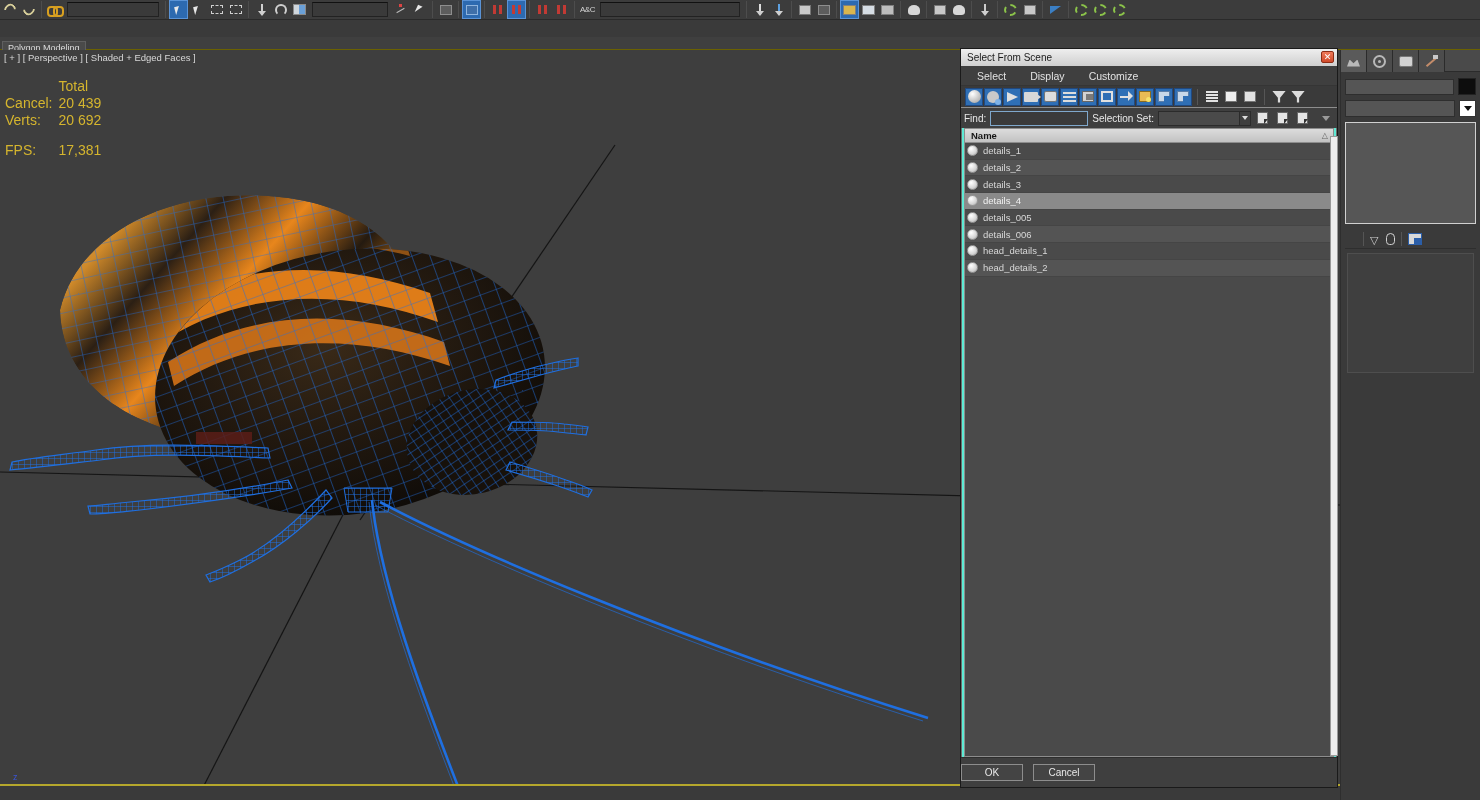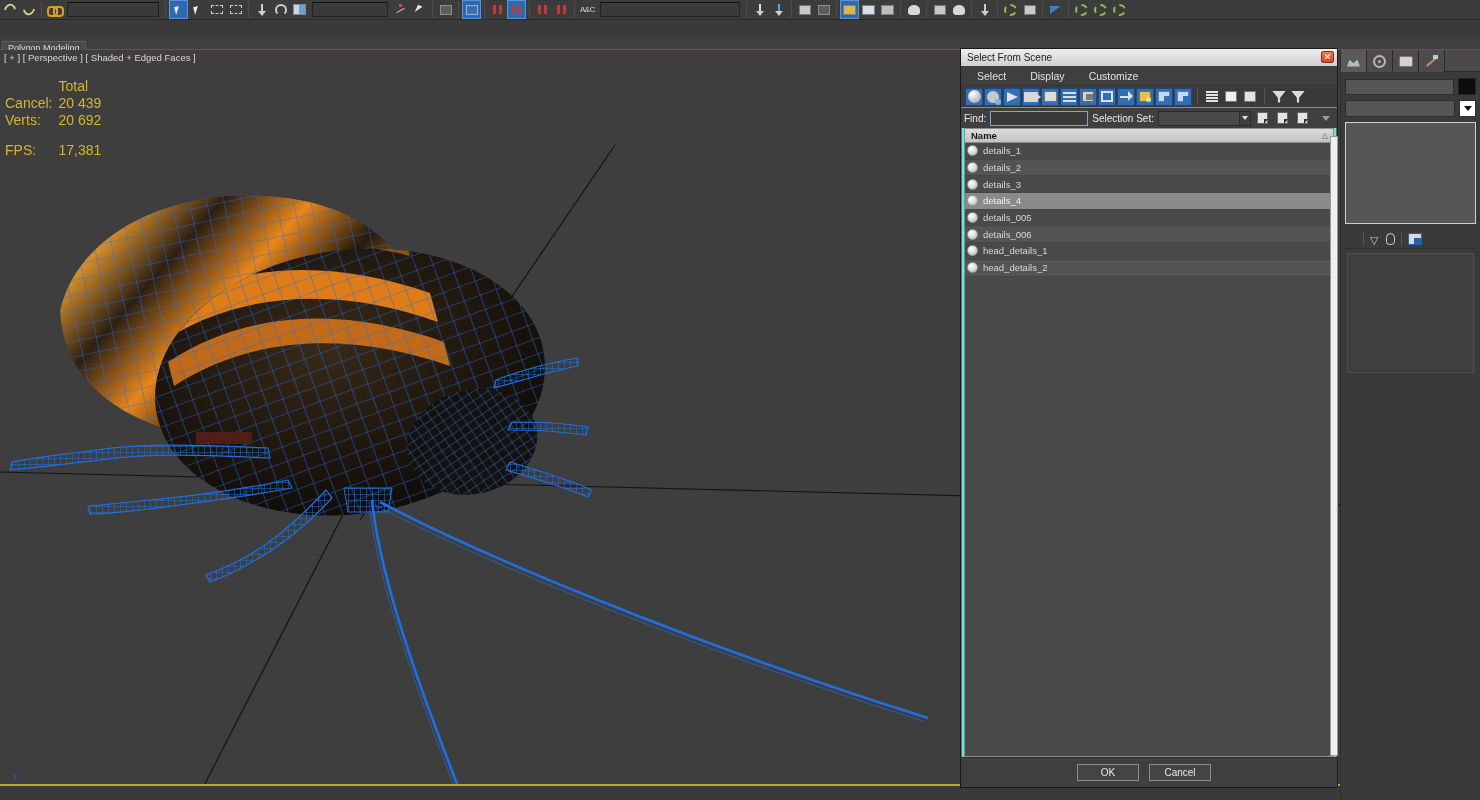--- a/index.html
+++ b/index.html
@@ -277,21 +277,21 @@
   .lrow.selected { background:#8a8a8a; }
   .lrow .dot {
     width:11px;height:11px;border-radius:50%;
     background:radial-gradient(circle at 35% 30%,#ffffff,#d5d5d5 60%,#a8a8a8);
     border:1px solid #9a9a9a; flex:0 0 11px; margin-right:5px;
   }
   .lrow .lname { font-size:9.5px; color:#d8d8d8; }
   .lrow.selected .lname { color:#f0f0f0; }
   .dlg-footer {
     height:30px; flex:0 0 30px; display:flex; align-items:center;
-    justify-content:center; gap:10px; padding-right:10px;
+    justify-content:flex-start; gap:10px; padding-right:10px;
     background:#3f3f3f; border-top:1px solid #2e2e2e;
   }
   .dlg-btn {
     width:62px; height:17px; background:#444; color:#e8e8e8;
     border:1px solid #8d8d8d; font-size:10px;
     font-family:"Liberation Sans",sans-serif;
     display:flex;align-items:center;justify-content:center;
   }
 
   

